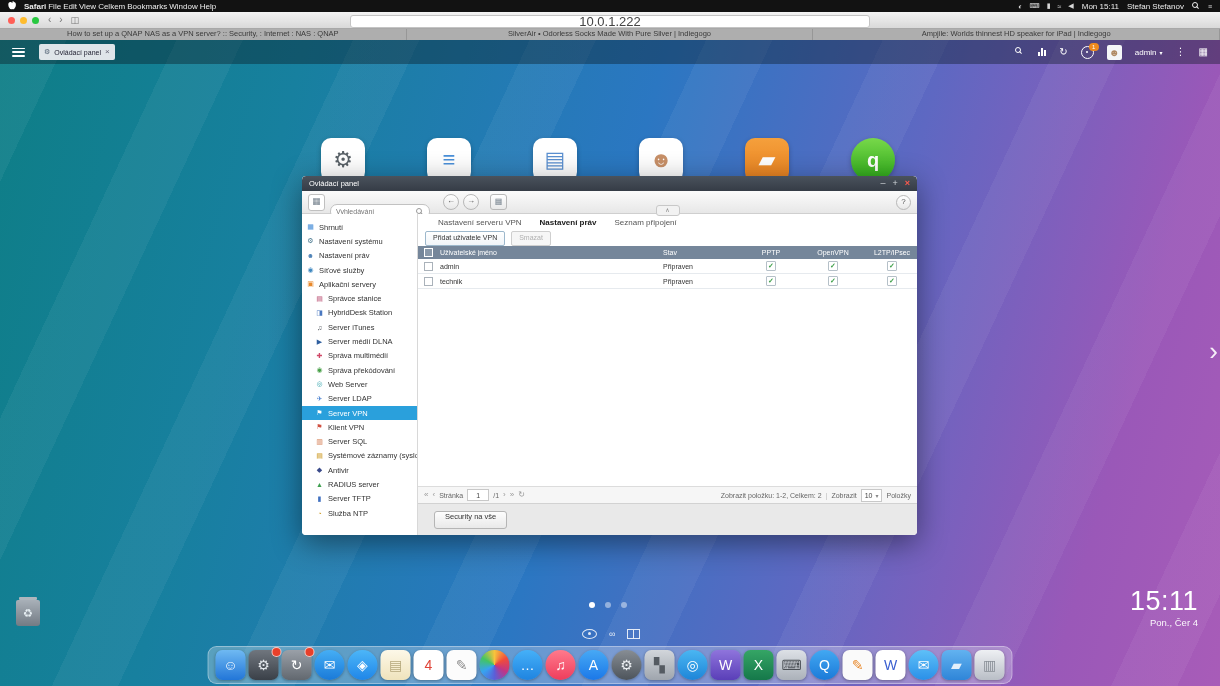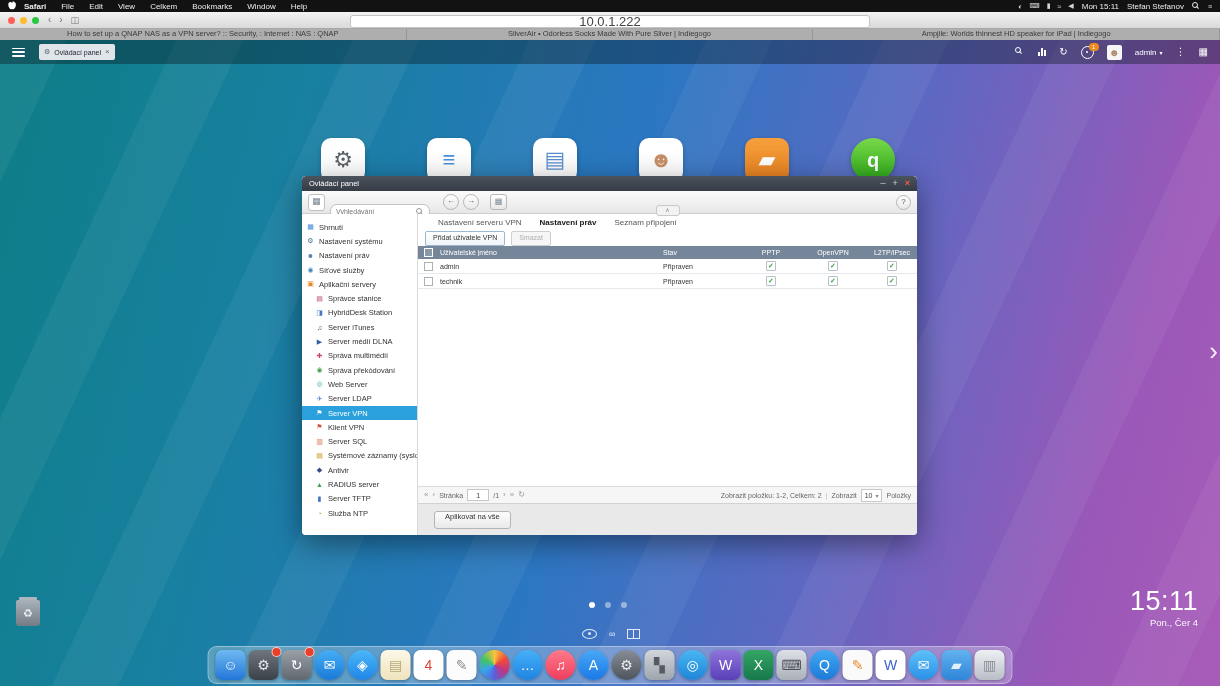--- a/index.html
+++ b/index.html
@@ -1,21 +1,21 @@
 <!DOCTYPE html>
 <html><head>
 <meta charset="utf-8">
 <style>
   html,body{margin:0;padding:0;}
   body{width:1220px;height:686px;position:relative;overflow:hidden;background:#000;
        font-family:"Liberation Sans",sans-serif;}
   
   .menubar{position:absolute;top:0;left:0;right:0;height:12px;background:#121212;display:flex;
            align-items:center;padding:0 8px;color:#ececec;font-size:8px;z-index:100;}
-  .mb-left{display:flex;gap:15px;align-items:center;margin-left:8px;}
+  .mb-left{display:flex;gap:2px;align-items:center;margin-left:8px;}
   .mb-item{white-space:nowrap;}
   .mb-bold{font-weight:bold;}
   .mb-right{margin-left:auto;display:flex;gap:8px;align-items:center;}
   .mb-icons{display:flex;gap:7px;align-items:center;}
   .mb-ico{font-size:7px;opacity:.9;}
   .mag{position:relative;width:8px;height:8px;display:inline-block;}
   .mag::before{content:"";position:absolute;width:4px;height:4px;border:1px solid currentColor;border-radius:50%;left:0;top:0;}
   .mag::after{content:"";position:absolute;width:3px;height:1px;background:currentColor;transform:rotate(45deg);left:4px;top:5px;}
   .apple-svg{display:block;}
   
@@ -458,21 +458,21 @@
             <span class="pg-div">|</span>
             <span>Zobrazit</span>
             <span class="pg-select">
               <span>10</span>
               <span class="qcaret" style="color:#888;">▾</span>
             </span>
             <span>Položky</span>
           </span>
         </div>
         <div class="cp-footer">
-          <span class="apply-btn">Aplikovat na vše</span>
+          <span class="apply-btn">Security na vše</span>
         </div>
       </div>
     </div>
   </div>
 
   <div class="dots">
 
   <span class="dot on"></span>
       <span class="dot"></span>
       <span class="dot"></span>

